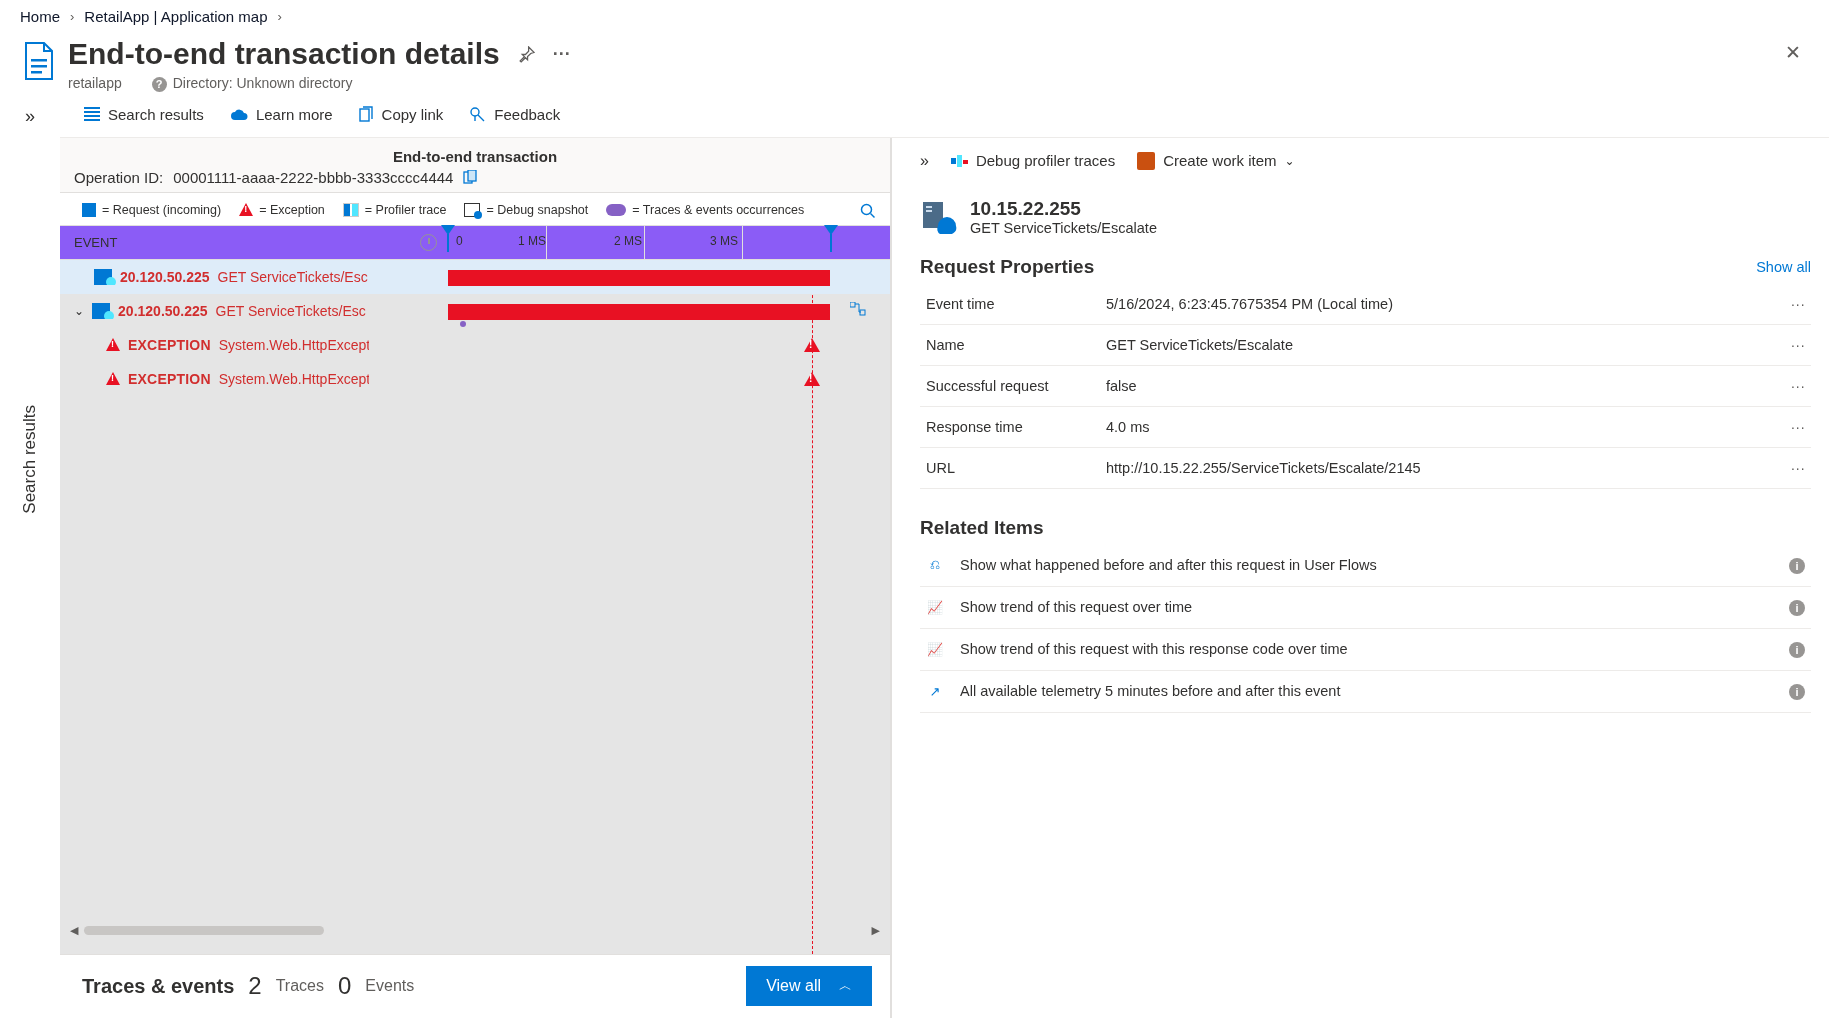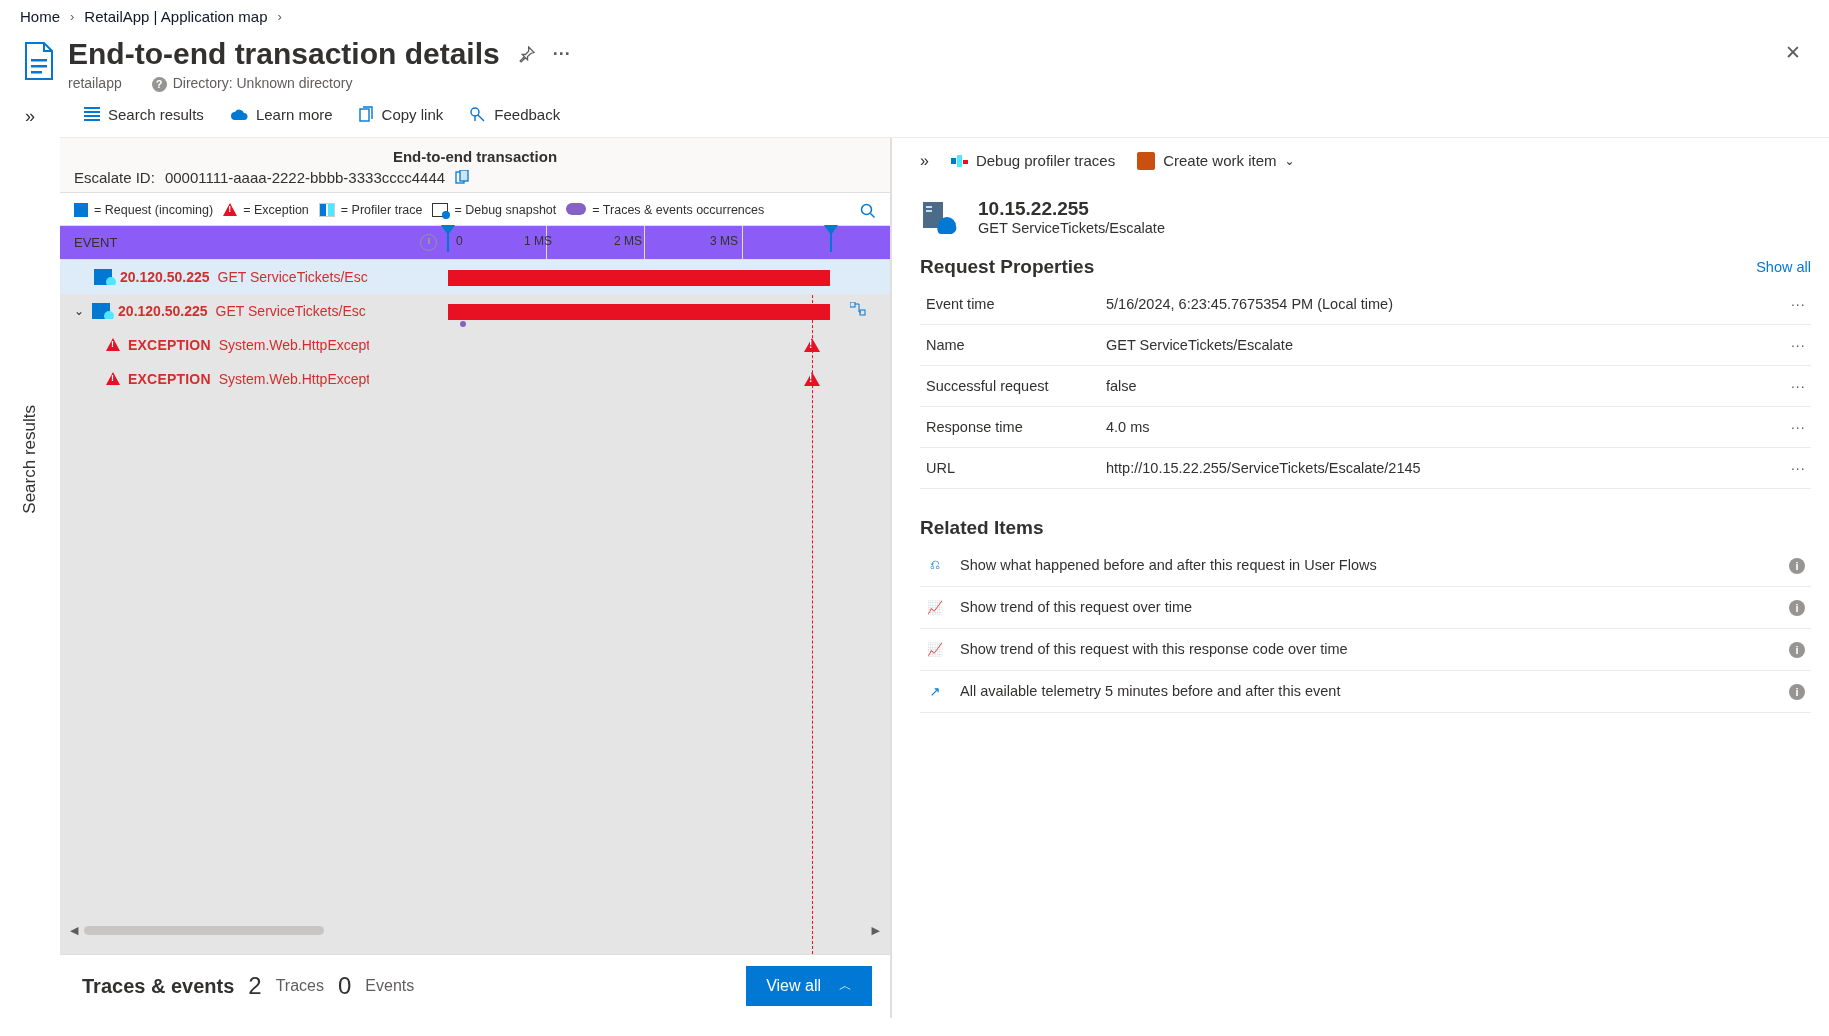--- a/index.html
+++ b/index.html
@@ -89,21 +89,21 @@
 
   .legend-bar {
     border-top:1px solid #e1dfdd;
     padding: 10px 14px 8px;
     font-size:12.5px; color:#323130;
     display:flex; align-items:center; gap:10px; flex-wrap:nowrap;
     background:#fff;
     border-bottom:1px solid #e1dfdd;
     position:relative;
   }
-  .lg { display:flex; align-items:flex-start; gap:6px; }
+  .lg { display:flex; align-items:center; gap:6px;margin-left:8px; }
   .sq-blue { width:14px; height:14px; background:#0078d4; display:inline-block;}
   .tri-red {
     display:inline-block; width:0; height:0;
     border-left:7px solid transparent; border-right:7px solid transparent;
     border-bottom:13px solid #e81123; position:relative;
   }
   .tri-red::after{content:"!"; color:#fff; font-size:9px; position:absolute; left:-2px; top:1px; font-weight:bold;}
   .profiler-ico { width:16px; height:14px; background:linear-gradient(#0078d4,#0078d4) left/6px 100% no-repeat, linear-gradient(#50e6ff,#50e6ff) right/6px 100% no-repeat; display:inline-block; border:1px solid #ccc;}
   .snap-ico { width:16px; height:14px; border:1.5px solid #333; display:inline-block; position:relative;}
   .snap-ico::after{content:""; position:absolute; right:-3px; bottom:-3px; width:8px; height:8px; border-radius:50%; background:#0078d4;}
@@ -186,21 +186,21 @@
   .viewall-btn .chev-up { font-size:13px;}
 
   
   .details-top {
     display:flex; align-items:center; gap:22px; padding:14px 0 8px;
   }
   .collapse-ico { font-size:16px; color:#323130; cursor:pointer;}
   .profiler-link, .workitem-link { display:flex; align-items:center; gap:8px; font-size:15px; cursor:pointer;}
   .workitem-ico { width:18px; height:18px; background:#ca5010; border-radius:2px;}
 
-  .server-block { display:flex; align-items:center; gap:16px; margin:18px 0 10px;}
+  .server-block { display:flex; align-items:center; gap:8px; margin:18px 0 10px;}
   .server-ico {
     width:42px; height:42px;
   }
   .server-title { font-size:19px; font-weight:700;}
   .server-sub { font-size:14.5px; color:#323130;}
 
   .section-head {
     display:flex; align-items:center; justify-content:space-between;
     margin: 18px 0 6px;
   }
@@ -310,21 +310,21 @@
         <span>Feedback</span>
       </div>
     </div>
 
     <div class="content-split">
 
       <div class="gantt-pane">
         <div class="txn-head">
           <div class="txn-title">End-to-end transaction</div>
           <div class="opid-row">
-            <span>Escalate ID:</span>
+            <span>Operation ID:</span>
             <span>00001111-aaaa-2222-bbbb-3333cccc4444</span>
             <span class="opid-copy">
               <svg width="16" height="14" viewBox="0 0 16 14">
                   <rect x="1" y="2" width="8" height="11" fill="none" stroke="#0078d4" stroke-width="1.3"></rect>
                   <rect x="5" y="0" width="8" height="11" fill="#cde6f7" stroke="#0078d4" stroke-width="1.3"></rect>
                 </svg>
             </span>
           </div>
         </div>
 
@@ -357,21 +357,21 @@
           </span>
         </div>
 
         <div class="grid-head">
           <div class="ev-label">EVENT</div>
           <span class="clock-ico"></span>
           <div class="ticks">
             <span class="marker" style="left:-7px"></span>
             <span class="tick" style="left:8px">0</span>
             <span class="tick-line" style="left:98px"></span>
-            <span class="tick" style="left:76px">1 MS</span>
+            <span class="tick" style="left:70px">1 MS</span>
             <span class="tick-line" style="left:196px"></span>
             <span class="tick" style="left:166px">2 MS</span>
             <span class="tick-line" style="left:294px"></span>
             <span class="tick" style="left:262px">3 MS</span>
             <span class="marker" style="left:376px"></span>
           </div>
         </div>
 
         <div class="gantt-rows">
           <span class="dash-line" style="left:752px"></span>

